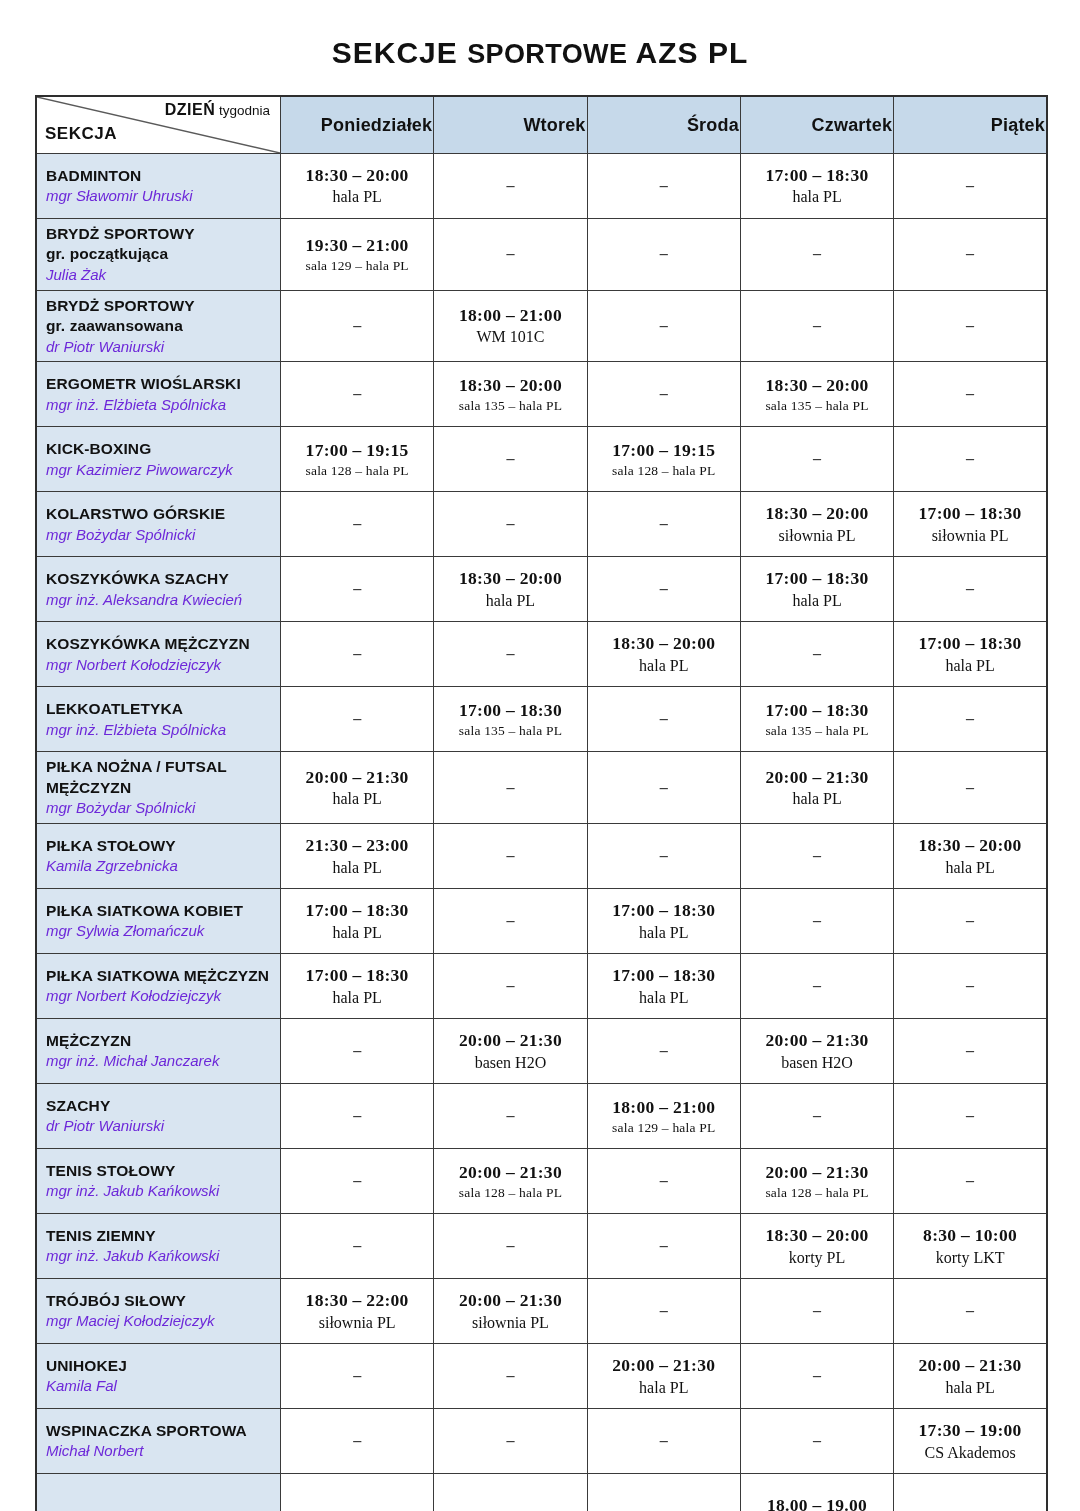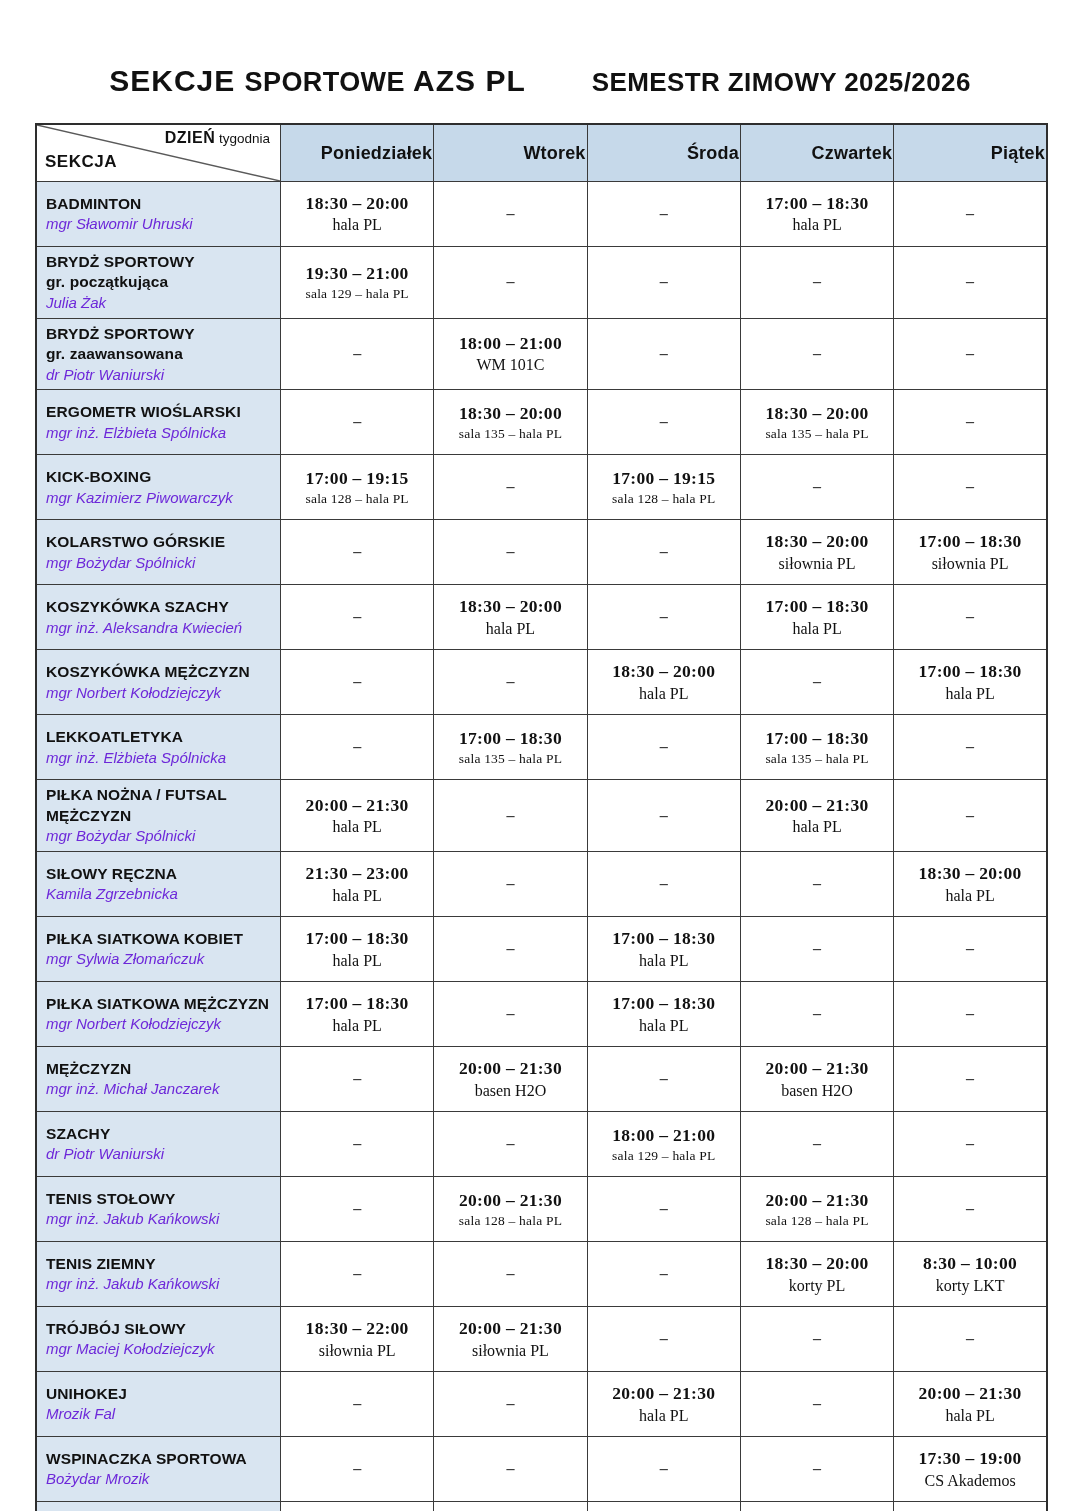--- a/index.html
+++ b/index.html
@@ -11,21 +11,21 @@
     font-family: "Liberation Sans", sans-serif;
     color: var(--text, #111111);
     overflow: hidden;
   }
   
   .titlebar {
     display: flex;
     justify-content: center;
     align-items: baseline;
     gap: 66px;
-    padding-top: 64px;
+    padding-top: 36px;
     white-space: nowrap;
   }
   .title-left { font-weight: bold; font-size: 30px; letter-spacing: 1px; }
   .title-left .mid { font-size: 27px; letter-spacing: 0.4px; }
   .title-right { font-weight: bold; font-size: 26px; letter-spacing: 0.4px; }
 
   
   table.sched {
     border-collapse: collapse;
     table-layout: fixed;
@@ -89,21 +89,20 @@
 <body>
 
 <div class="page">
 
   <div class="titlebar">
     <div class="title-left">
       <span>SEKCJE</span>
       <span class="mid">SPORTOWE</span>
       <span>AZS PL</span>
     </div>
-    <div class="title-right">SEMESTR ZIMOWY 2025/2026</div>
   </div>
 
   <table class="sched">
     <thead>
       <tr id="header-row">
         <th class="corner">
           <svg class="corner-diag" viewBox="0 0 100 100" preserveAspectRatio="none">
             <line x1="0" y1="0" x2="100" y2="100" stroke="#5a5a5a" stroke-width="1.4" vector-effect="non-scaling-stroke"></line>
           </svg>
           <div class="corner-top">
@@ -346,21 +345,21 @@
           <td class="slot">
             <div class="time">20:00 – 21:30</div>
             <div class="place">hala PL</div>
           </td>
           <td class="slot">
             <div class="dash">–</div>
           </td>
         </tr>
         <tr>
           <td class="section">
-            <div class="sec-name">SIŁOWY RĘCZNA</div>
+            <div class="sec-name">PIŁKA STOŁOWY</div>
             <div class="sec-instr">Kamila Zgrzebnicka</div>
           </td>
           <td class="slot">
             <div class="time">21:30 – 23:00</div>
             <div class="place">hala PL</div>
           </td>
           <td class="slot">
             <div class="dash">–</div>
           </td>
           <td class="slot">
@@ -530,21 +529,21 @@
           <td class="slot">
             <div class="dash">–</div>
           </td>
           <td class="slot">
             <div class="dash">–</div>
           </td>
         </tr>
         <tr>
           <td class="section">
             <div class="sec-name">UNIHOKEJ</div>
-            <div class="sec-instr">Mrozik Fal</div>
+            <div class="sec-instr">Kamila Fal</div>
           </td>
           <td class="slot">
             <div class="dash">–</div>
           </td>
           <td class="slot">
             <div class="dash">–</div>
           </td>
           <td class="slot">
             <div class="time">20:00 – 21:30</div>
             <div class="place">hala PL</div>
@@ -553,21 +552,21 @@
             <div class="dash">–</div>
           </td>
           <td class="slot">
             <div class="time">20:00 – 21:30</div>
             <div class="place">hala PL</div>
           </td>
         </tr>
         <tr>
           <td class="section">
             <div class="sec-name">WSPINACZKA SPORTOWA</div>
-            <div class="sec-instr">Bożydar Mrozik</div>
+            <div class="sec-instr">Michał Norbert</div>
           </td>
           <td class="slot">
             <div class="dash">–</div>
           </td>
           <td class="slot">
             <div class="dash">–</div>
           </td>
           <td class="slot">
             <div class="dash">–</div>
           </td>

